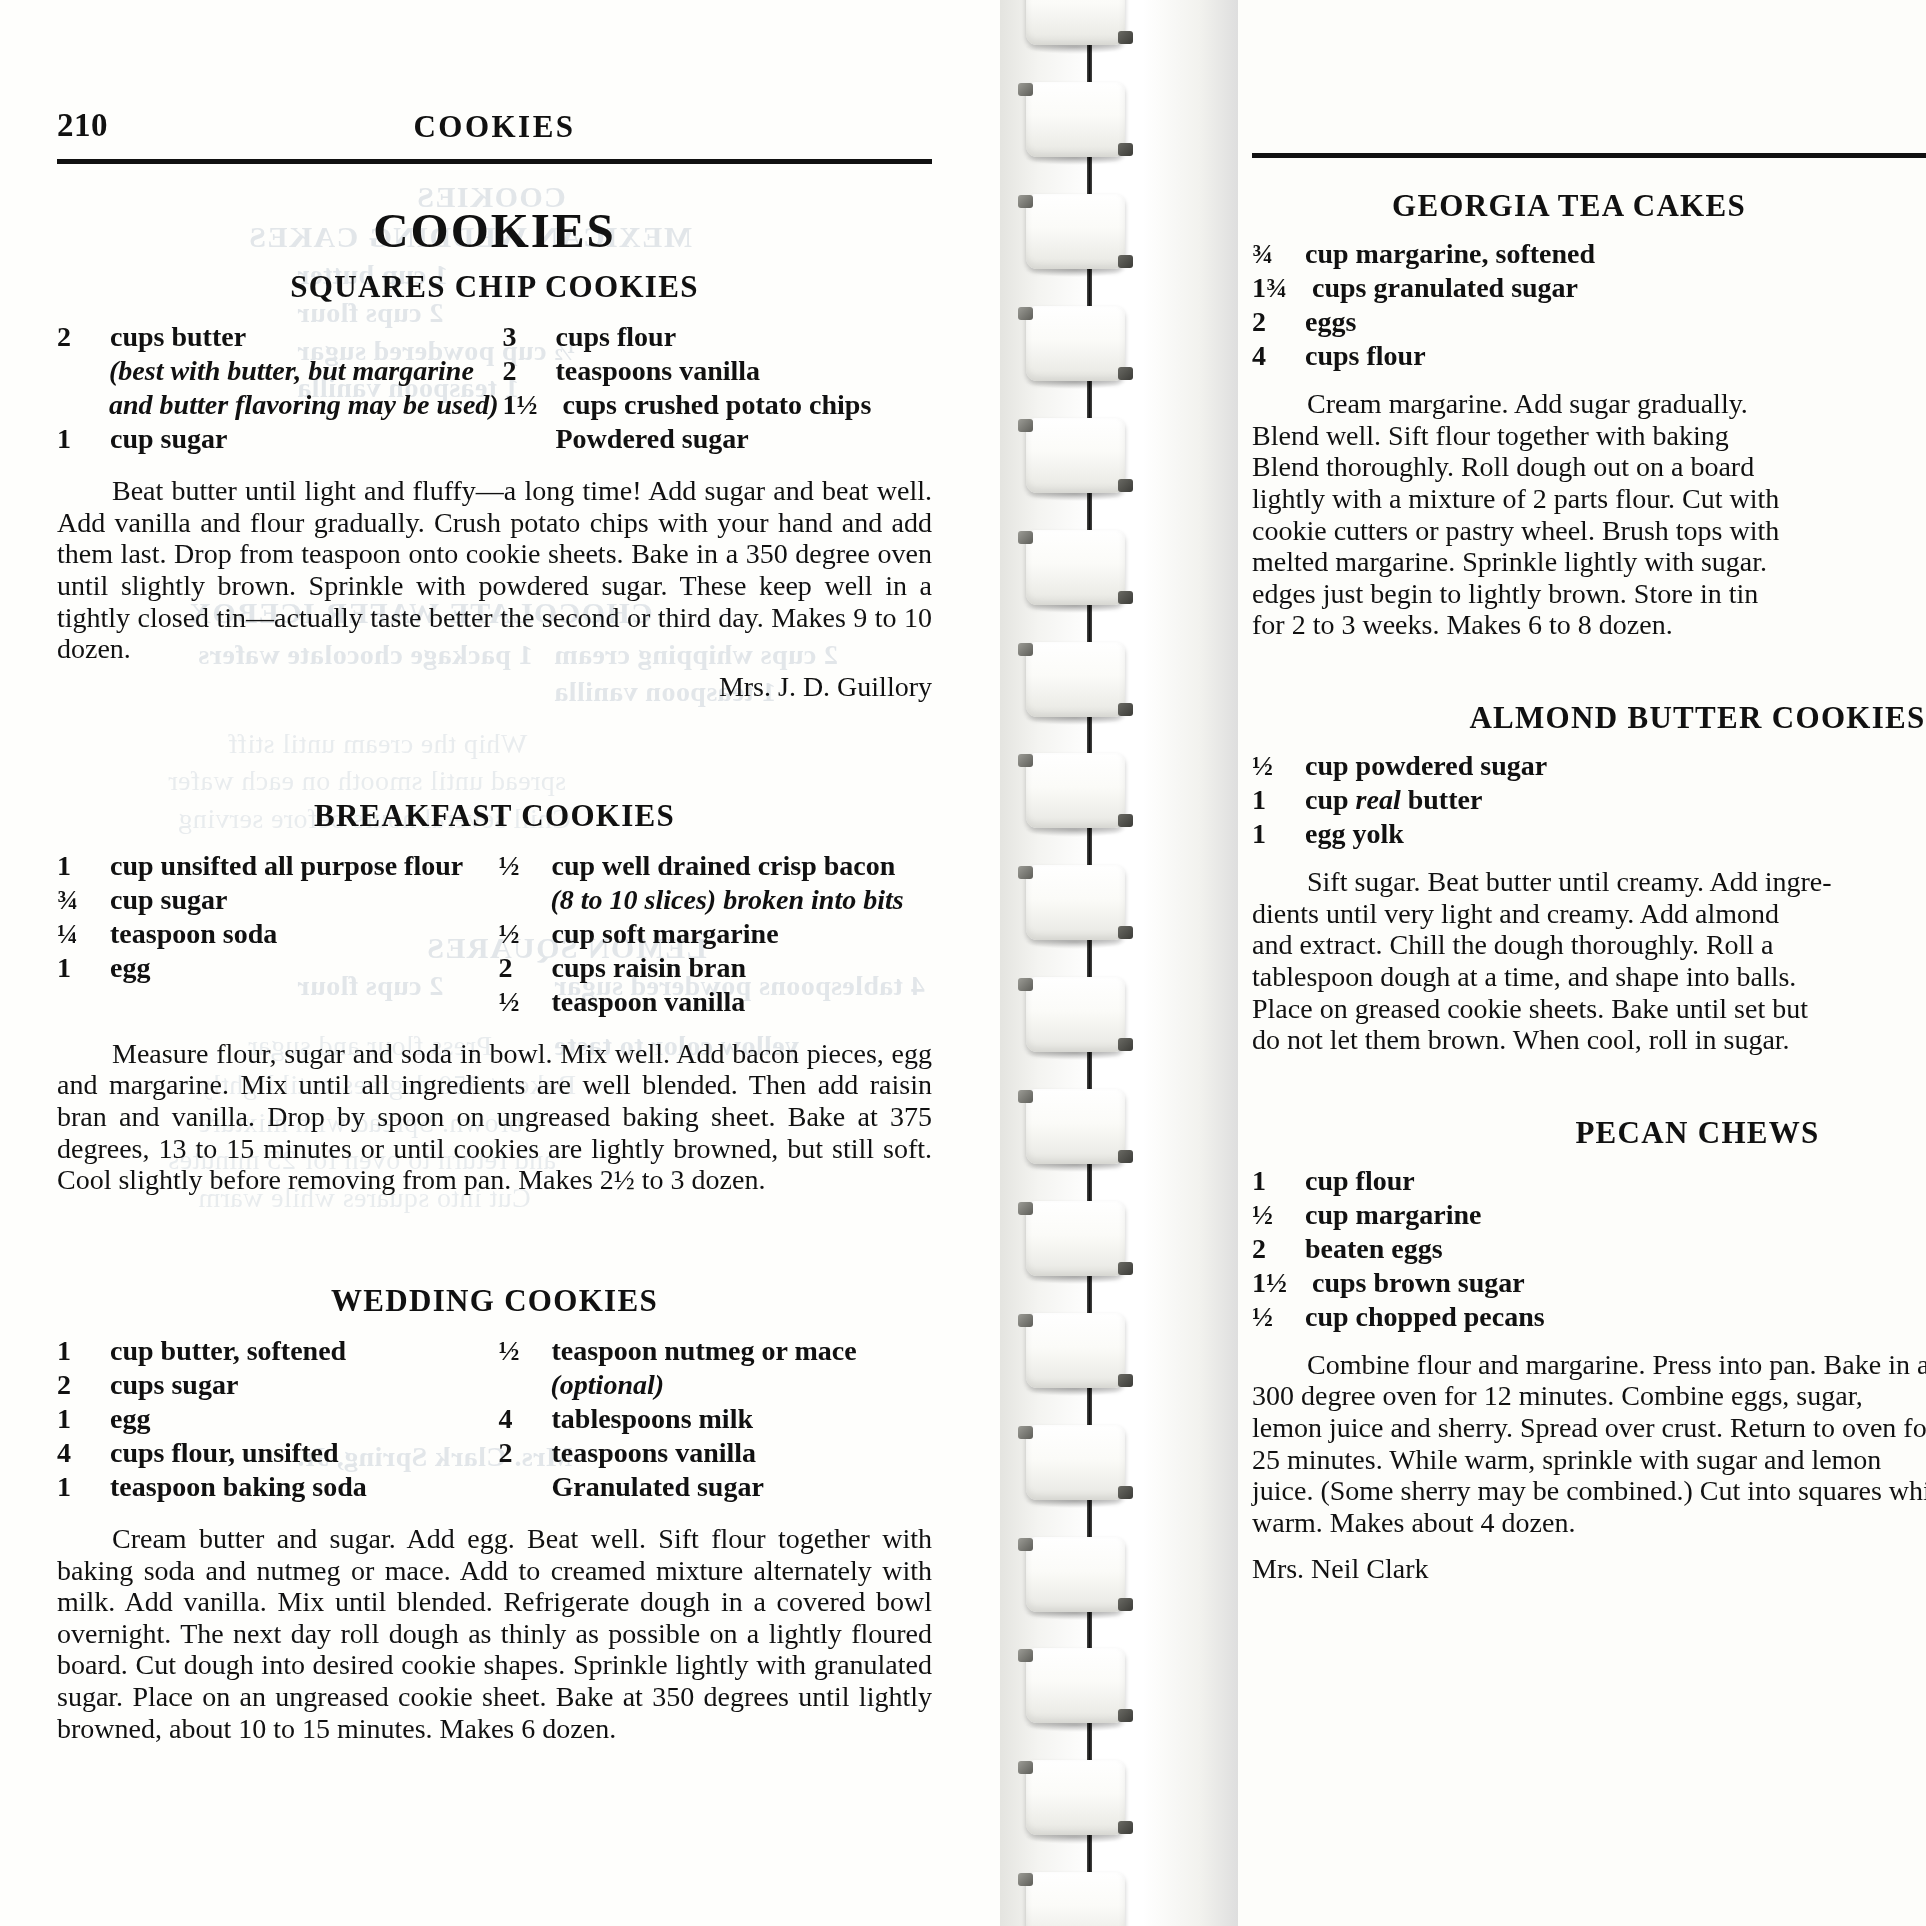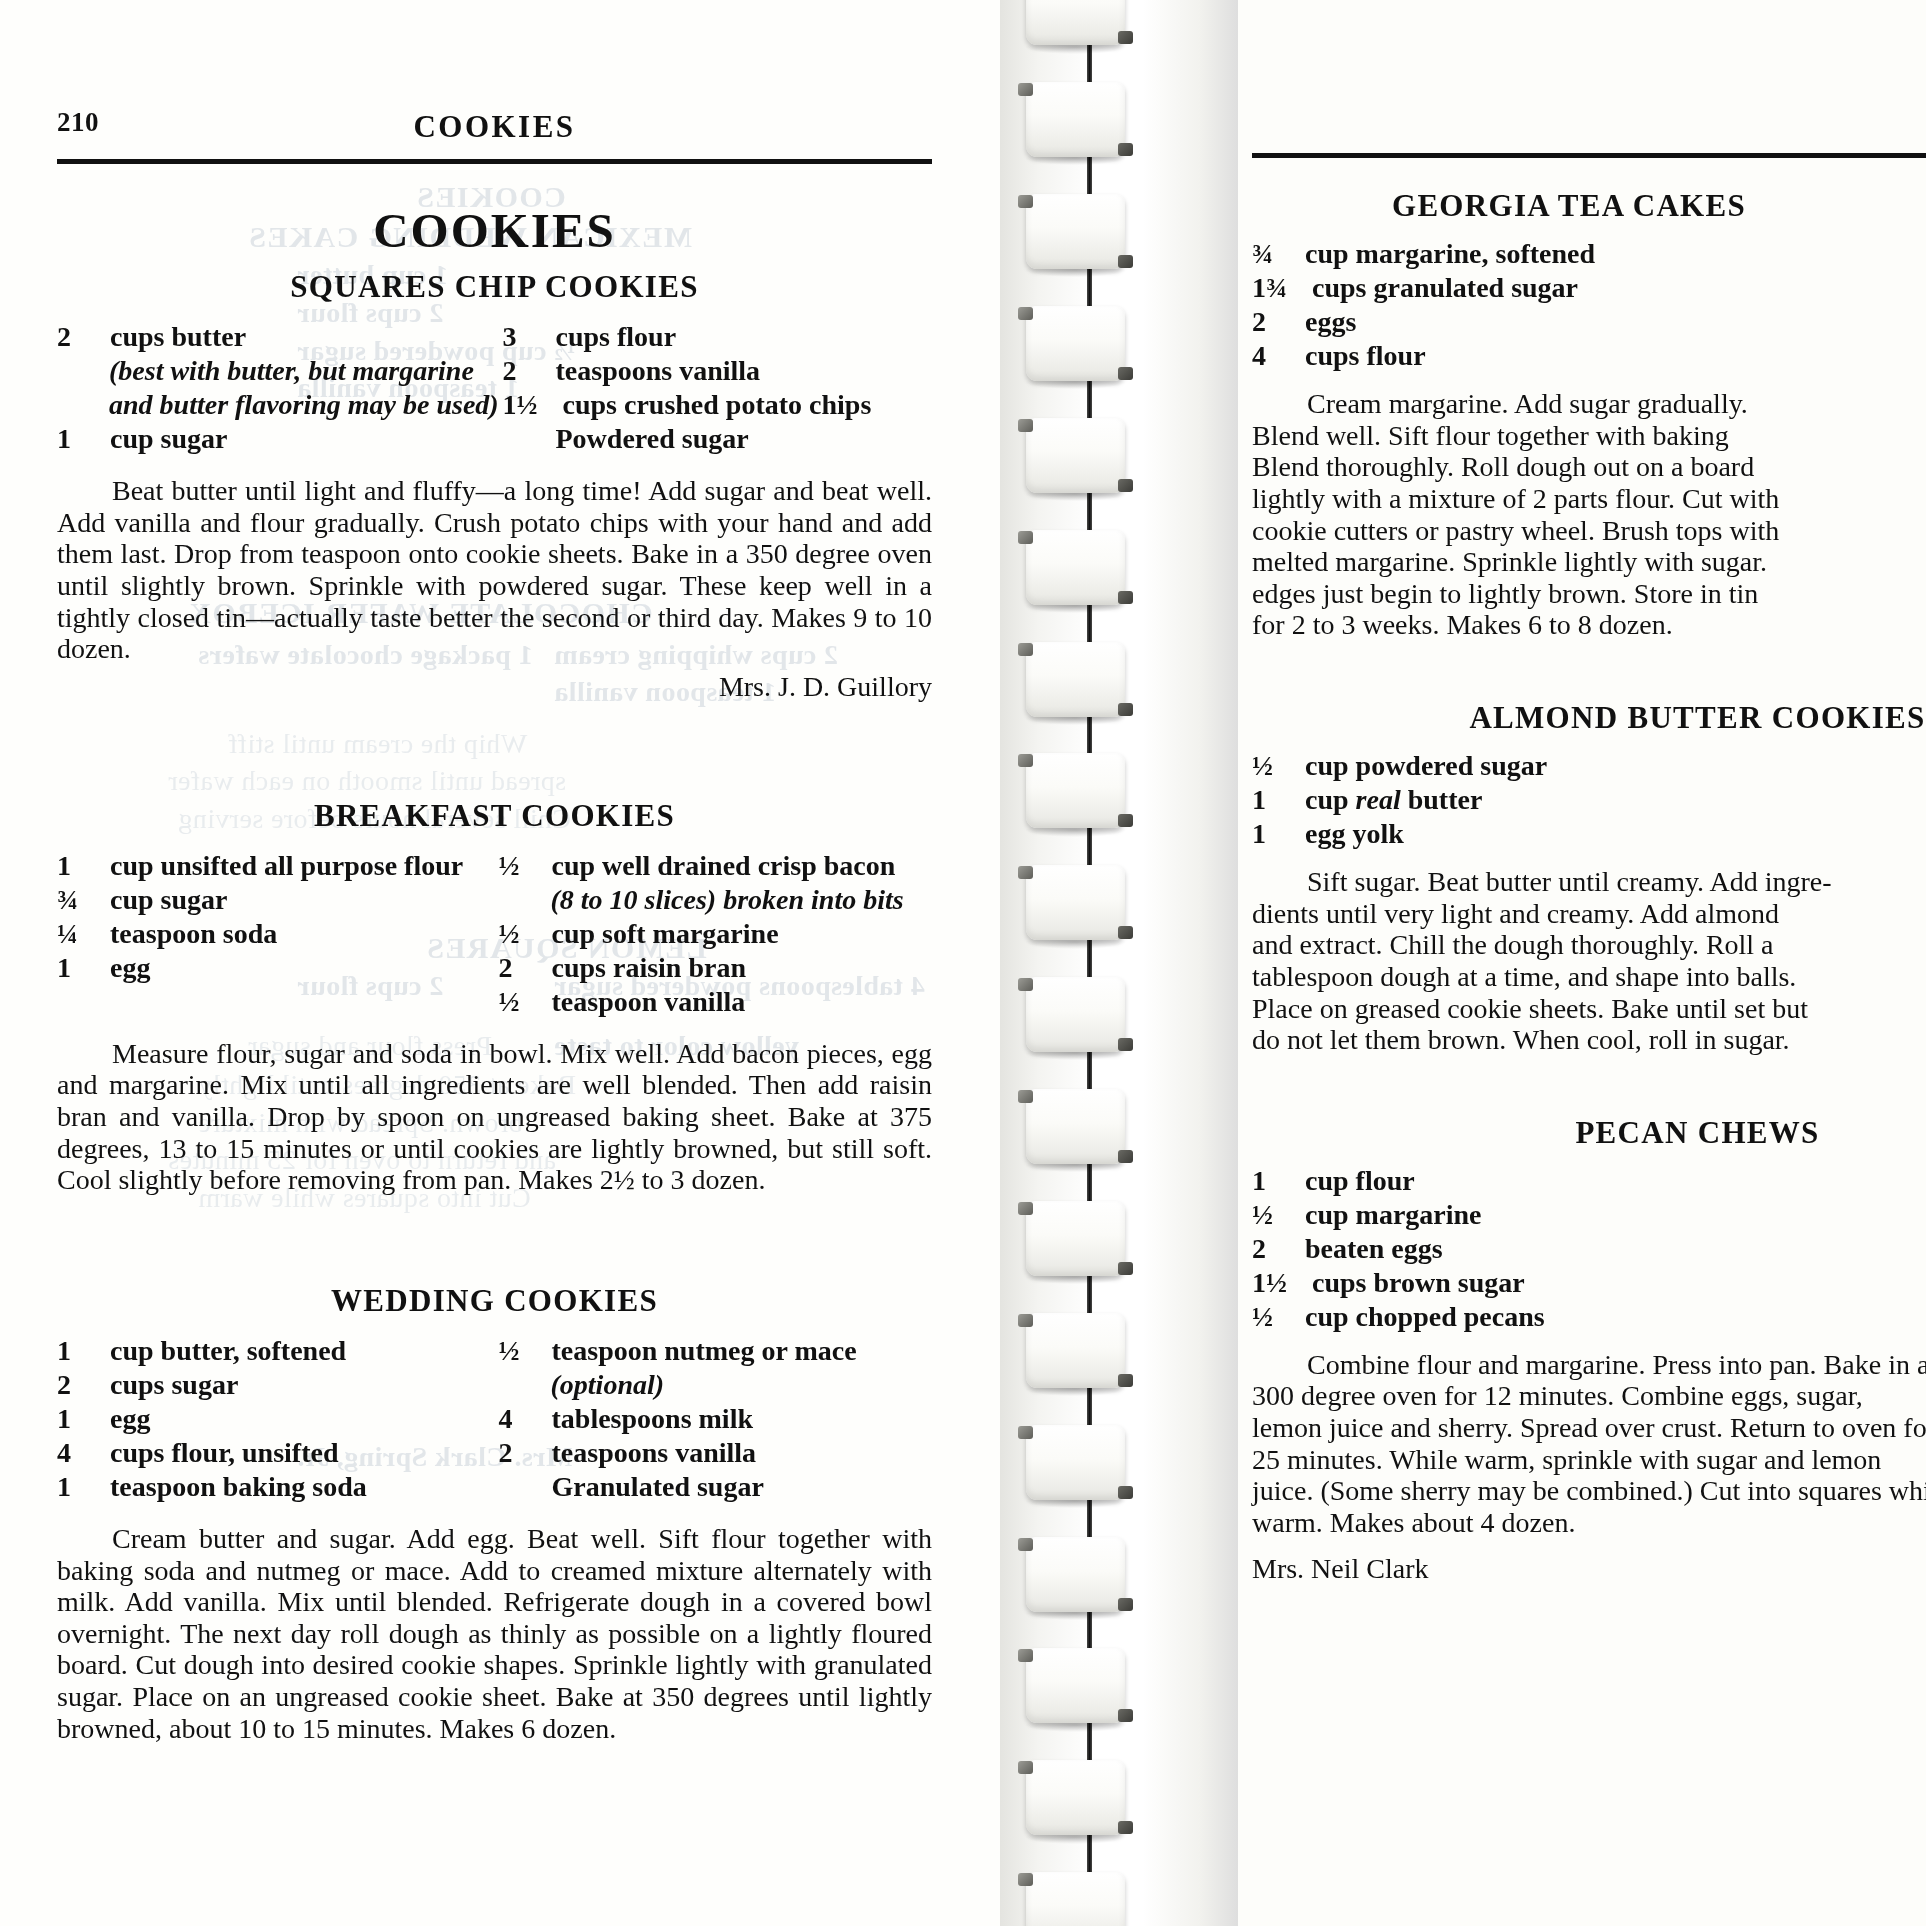--- a/index.html
+++ b/index.html
@@ -29,21 +29,21 @@
     left: 57px;
     top: 107px;
     width: 875px;
   }
   .running-head {
     position: relative;
     height: 44px;
   }
   .folio {
     position: absolute; left: 0; top: 0;
-    font-size: 27px; font-weight: bold;
+    font-size: 33px; font-weight: bold;
     letter-spacing: 0.5px;
   }
   .running-title {
     position: absolute; left: 0; right: 0; top: 2px;
     text-align: center;
     font-size: 31px; font-weight: bold;
     letter-spacing: 2.5px;
   }
   .rule {
     height: 5px;

